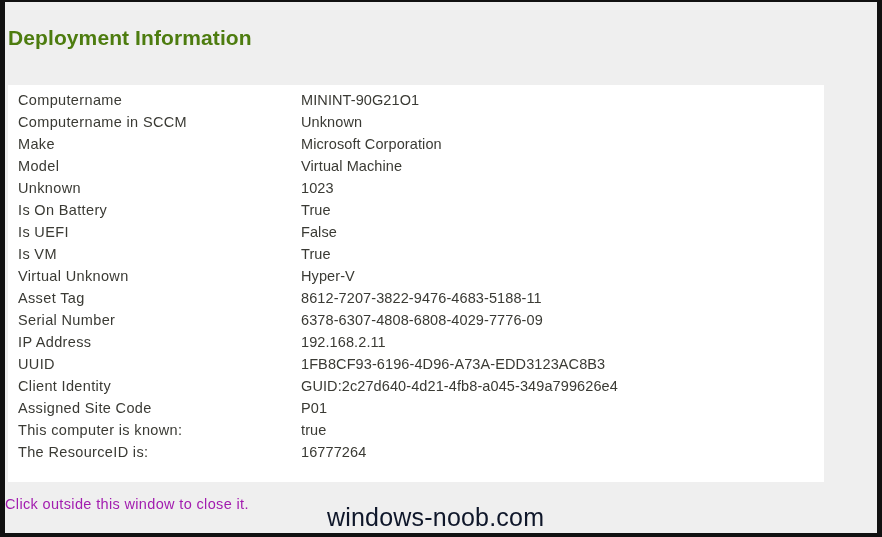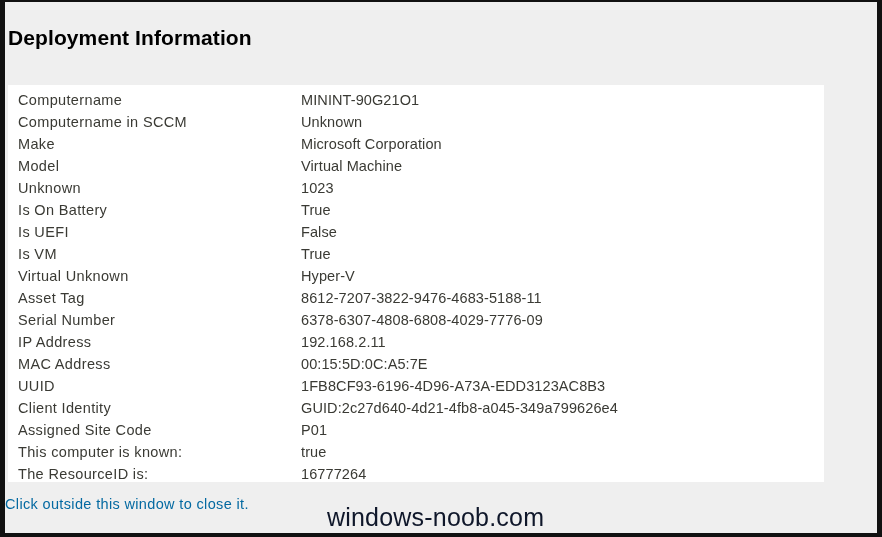--- a/index.html
+++ b/index.html
@@ -31,21 +31,21 @@
     overflow: hidden;
   }
 
   
   #page-title {
     position: absolute;
     left: 3px;
     top: 24px;
     font-size: 21px;
     font-weight: bold;
-    color: #000000;
+    color: #4d7c0f;
     letter-spacing: 0.1px;
     white-space: nowrap;
   }
 
   
   #info-panel {
     position: absolute;
     left: 3px;
     top: 83px;
     width: 816px;
@@ -82,21 +82,21 @@
     letter-spacing: 0.1px;
   }
 
   
   #footer-hint {
     position: absolute;
     left: 0px;
     top: 493px;
     font-size: 14.5px;
     line-height: 18px;
-    color: #0369a1;
+    color: #a21caf;
     letter-spacing: 0.35px;
     white-space: nowrap;
   }
 
   
   #watermark {
     position: absolute;
     left: 322px;
     top: 500px;
     font-size: 25px;
@@ -159,24 +159,20 @@
           </tr>
           <tr>
             <td class="cell-label">Serial Number</td>
             <td class="cell-value">6378-6307-4808-6808-4029-7776-09</td>
           </tr>
           <tr>
             <td class="cell-label">IP Address</td>
             <td class="cell-value">192.168.2.11</td>
           </tr>
           <tr>
-            <td class="cell-label">MAC Address</td>
-            <td class="cell-value">00:15:5D:0C:A5:7E</td>
-          </tr>
-          <tr>
             <td class="cell-label">UUID</td>
             <td class="cell-value">1FB8CF93-6196-4D96-A73A-EDD3123AC8B3</td>
           </tr>
           <tr>
             <td class="cell-label">Client Identity</td>
             <td class="cell-value">GUID:2c27d640-4d21-4fb8-a045-349a799626e4</td>
           </tr>
           <tr>
             <td class="cell-label">Assigned Site Code</td>
             <td class="cell-value">P01</td>

